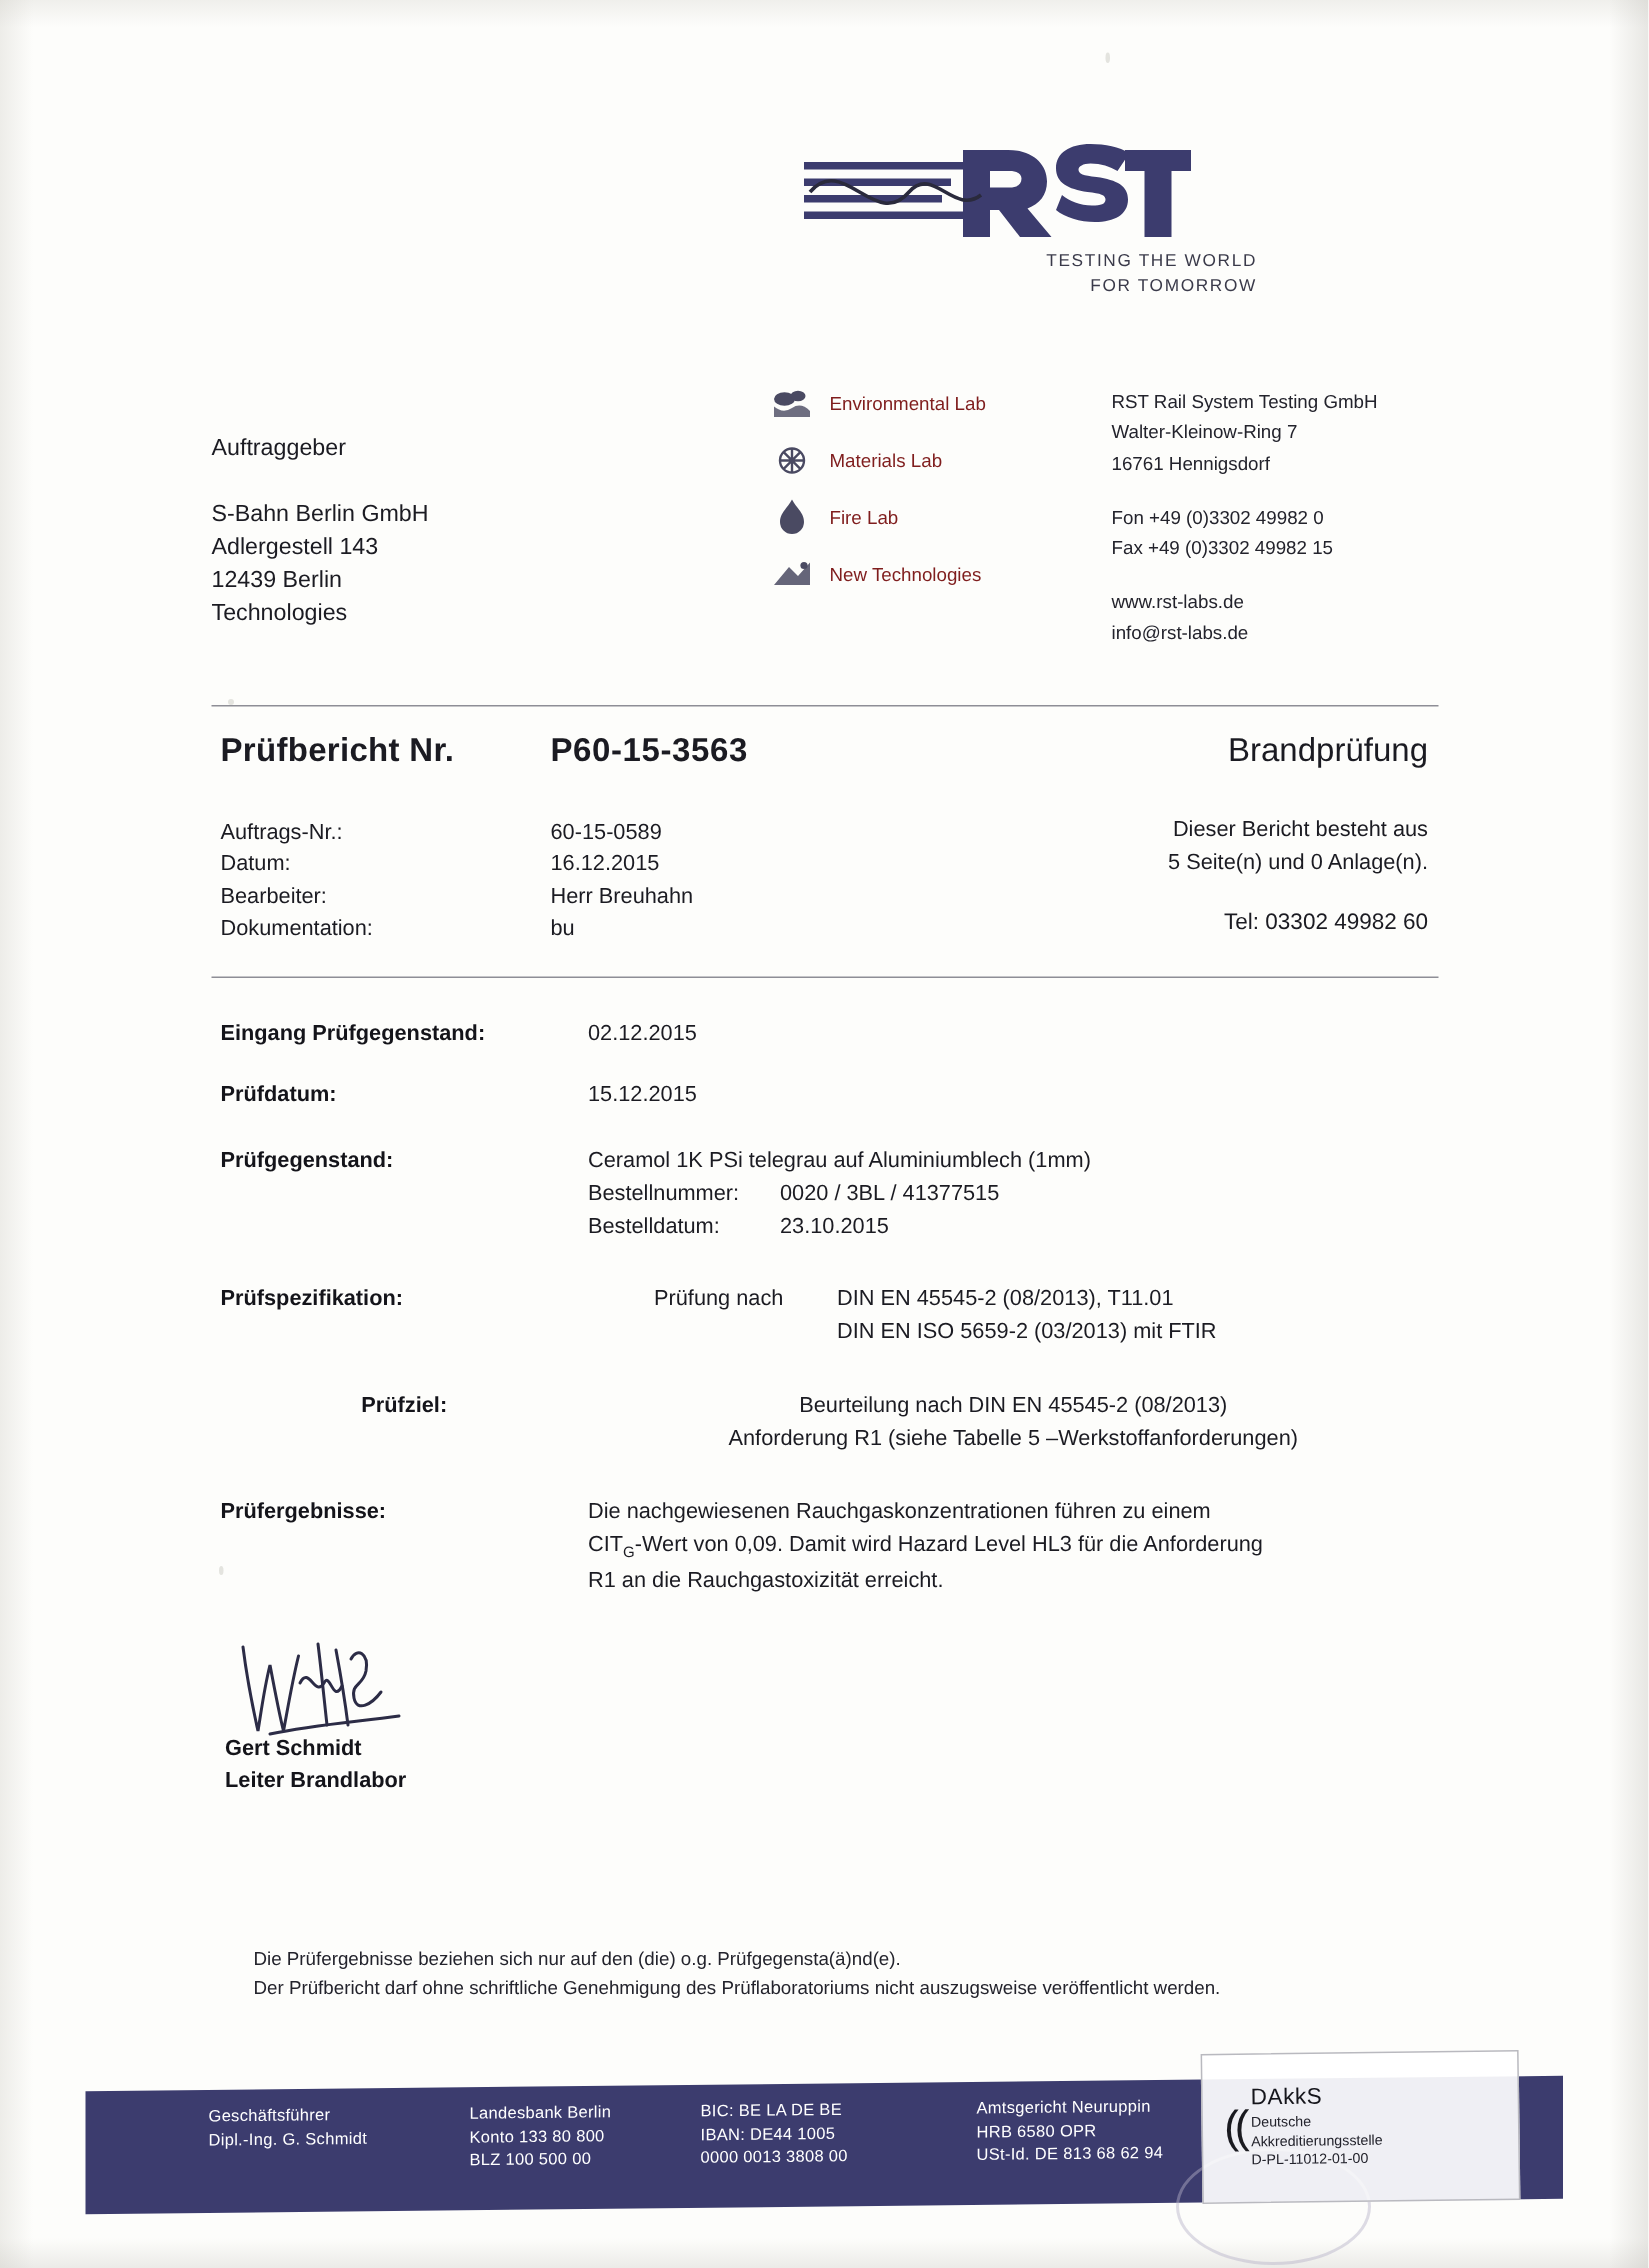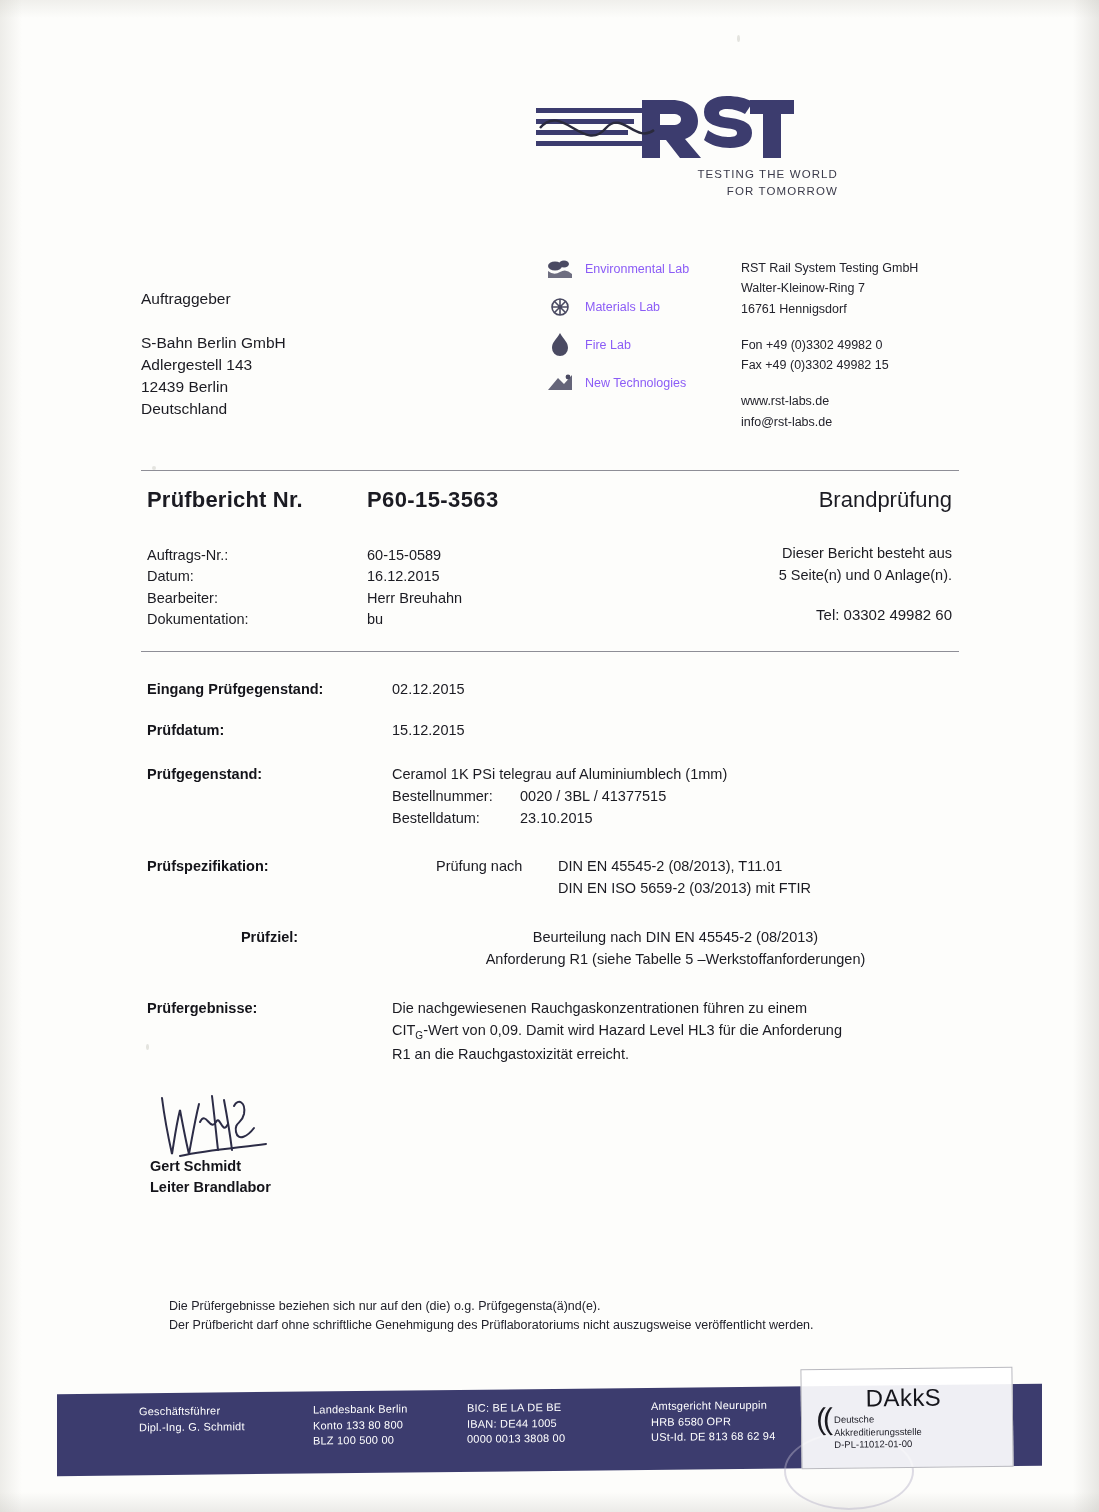--- a/index.html
+++ b/index.html
@@ -50,24 +50,24 @@
     width: 302px;
     font-size: 11.5px;
     letter-spacing: 1.1px;
     color: #3a3a4a;
     line-height: 1.45;
   }
 
   
   .services {
     position: absolute;
-    left: 543px; top: 250px;
+    left: 511px; top: 250px;
     width: 200px;
     font-size: 12.5px;
-    color: #8b5cf6;
+    color: #7f1d1d;
     line-height: 1.2;
   }
   .svc-row {
     display: flex; align-items: center;
     height: 38px;
   }
   .svc-ico {
     width: 34px; height: 28px;
     flex: 0 0 34px;
     display: flex; align-items: center; justify-content: center;
@@ -225,21 +225,21 @@
     border: 1px solid #b9b9bf;
     display: flex; align-items: center;
     padding-left: 14px;
     transform: rotate(-0.7deg);
   }
   .dakks-paren {
     font-size: 30px; color: #1a1a20;
     margin-right: 4px; letter-spacing: -3px;
   }
   .dakks-txt { line-height: 1.1; }
-  .dakks-title { font-size: 24px; letter-spacing: .4px; color:#15151b;margin-left:32px; }
+  .dakks-title { font-size: 15px; letter-spacing: .4px; color:#15151b; }
   .dakks-sub { font-size: 9.5px; color: #23232c; line-height: 1.32; margin-top: 2px; }
 
   .stamp-ring {
     position: absolute;
     right: 185px; top: 1432px;
     width: 130px; height: 78px;
     border: 2px solid #b6b2c8;
     border-radius: 50%;
     opacity: .45;
   }
@@ -350,21 +350,21 @@
       <div>www.rst-labs.de</div>
       <div>info@rst-labs.de</div>
     </div>
   </div>
 
   <div class="client">
     <div class="lbl">Auftraggeber</div>
     <div>S-Bahn Berlin GmbH</div>
     <div>Adlergestell 143</div>
     <div>12439 Berlin</div>
-    <div>Deutschland</div>
+    <div>Technologies</div>
   </div>
 
   <div class="rule r1"></div>
   <div class="rule r2"></div>
 
   <div class="report-title">Prüfbericht Nr.</div>
   <div class="report-no">P60-15-3563</div>
   <div class="report-kind">Brandprüfung</div>
 
   <div class="meta-labels">

